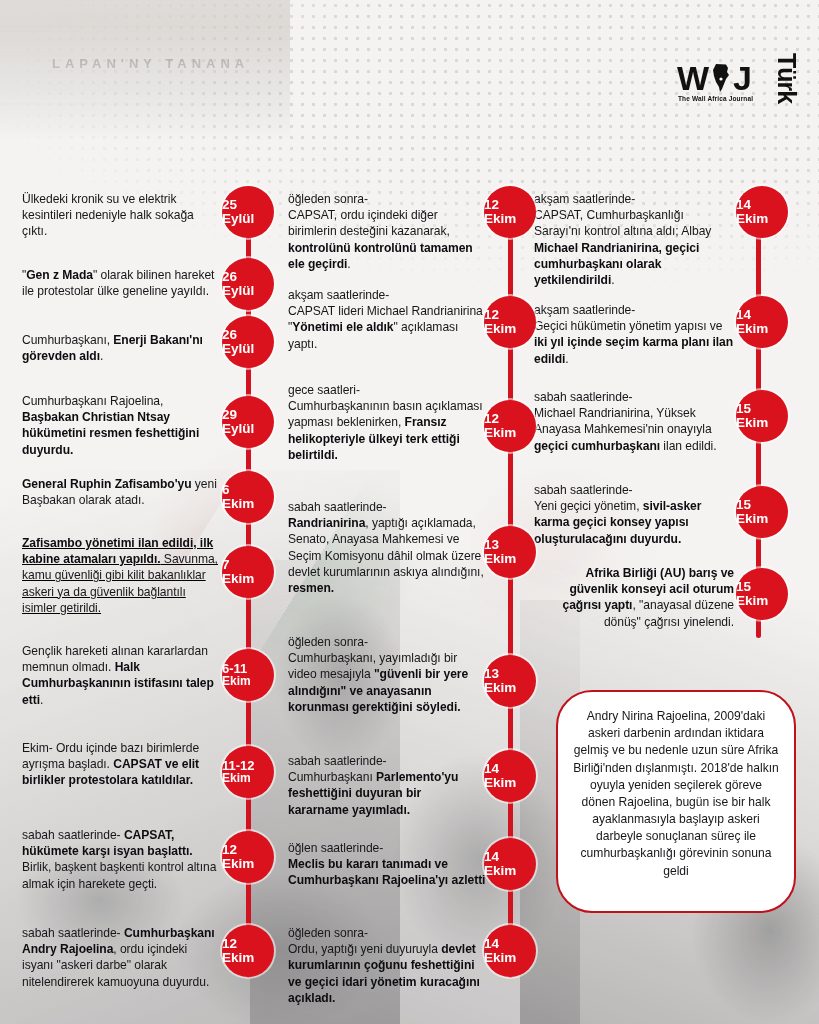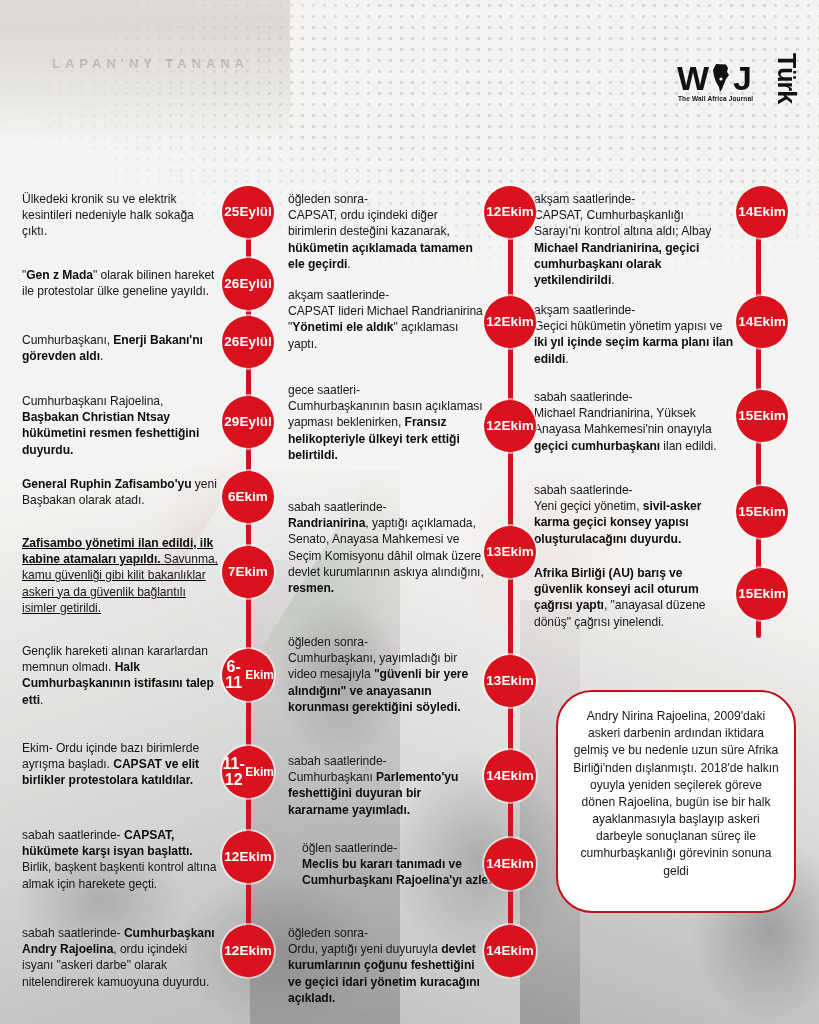--- a/index.html
+++ b/index.html
@@ -109,27 +109,27 @@
   .entry p {
     font-size:12.1px; line-height:1.34; color:#17161a; letter-spacing:-.05px;margin-top:9px;
   }
   .entry b { font-weight:bold; color:#0d0c10; }
 
   .badge {
     position:absolute;
     width:52px; height:52px; border-radius:50%;
     background:#d9121e;
     color:#fff; text-align:center;
-    display:flex; flex-direction:row; justify-content:center; align-items:center;
+    display:flex; flex-direction:column; justify-content:center; align-items:flex-start;
     box-shadow:0 0 0 2px rgba(255,255,255,.55);
     z-index:6;
   }
   .badge .d { font-size:13.5px; font-weight:bold; line-height:1.0; }
   .badge .m { font-size:13.5px; font-weight:bold; line-height:1.05; }
-  .badge.narrow .d { font-size:16px; }
+  .badge.narrow .d { font-size:13px; }
   .badge.narrow .m { font-size:12px; }
 
   
   #summary {
     position:absolute; z-index:7;
     left:556px; top:690px; width:240px; height:223px;
     background:#ffffff;
     border:2.2px solid #c01019;
     border-radius:36px;
     padding:16px 15px 12px 15px;
@@ -248,38 +248,38 @@
     <div class="badge" style="left:200px;top:757px;">
         <span class="d">12</span>
         <span class="m">Ekim</span>
       </div>
   </div>
 
   <div class="col col-2">
     <div class="rail rail-2"></div>
 
     <div class="entry" style="left:0;top:14px;width:196px;">
-        <p>öğleden sonra-<br>CAPSAT, ordu içindeki diğer birimlerin desteğini kazanarak, <b>hükümetin açıklamada tamamen ele geçirdi</b>.</p>
+        <p>öğleden sonra-<br>CAPSAT, ordu içindeki diğer birimlerin desteğini kazanarak, <b>kontrolünü kontrolünü tamamen ele geçirdi</b>.</p>
       </div>
     <div class="entry" style="left:0;top:110px;width:196px;">
         <p>akşam saatlerinde-<br>CAPSAT lideri Michael Randrianirina "<b>Yönetimi ele aldık</b>" açıklaması yaptı.</p>
       </div>
     <div class="entry" style="left:0;top:205px;width:196px;">
         <p>gece saatleri-<br>Cumhurbaşkanının basın açıklaması yapması beklenirken, <b>Fransız helikopteriyle ülkeyi terk ettiği belirtildi.</b></p>
       </div>
     <div class="entry" style="left:0;top:322px;width:196px;">
         <p>sabah saatlerinde-<br><b>Randrianirina</b>, yaptığı açıklamada, Senato, Anayasa Mahkemesi ve Seçim Komisyonu dâhil olmak üzere devlet kurumlarının askıya alındığını, <b>resmen.</b></p>
       </div>
     <div class="entry" style="left:0;top:457px;width:200px;">
         <p>öğleden sonra-<br>Cumhurbaşkanı, yayımladığı bir video mesajıyla <b>"güvenli bir yere alındığını" ve anayasanın korunması gerektiğini söyledi.</b></p>
       </div>
     <div class="entry" style="left:0;top:576px;width:196px;">
         <p>sabah saatlerinde-<br>Cumhurbaşkanı <b>Parlemento'yu feshettiğini duyuran bir kararname yayımladı.</b></p>
       </div>
-    <div class="entry" style="left:14px;top:663px;width:200px;">
+    <div class="entry" style="left:0;top:663px;width:200px;">
         <p>öğlen saatlerinde-<br><b>Meclis bu kararı tanımadı ve Cumhurbaşkanı Rajoelina'yı azletti</b></p>
       </div>
     <div class="entry" style="left:0;top:748px;width:200px;">
         <p>öğleden sonra-<br>Ordu, yaptığı yeni duyuruyla <b>devlet kurumlarının çoğunu feshettiğini ve geçici idari yönetim kuracağını açıkladı.</b></p>
       </div>
 
     <div class="badge" style="left:196px;top:18px;">
         <span class="d">12</span>
         <span class="m">Ekim</span>
       </div>
@@ -321,21 +321,21 @@
       </div>
     <div class="entry" style="left:0;top:125px;width:200px;">
         <p>akşam saatlerinde-<br>Geçici hükümetin yönetim yapısı ve <b>iki yıl içinde seçim karma planı ilan edildi</b>.</p>
       </div>
     <div class="entry" style="left:0;top:212px;width:200px;">
         <p>sabah saatlerinde-<br>Michael Randrianirina, Yüksek Anayasa Mahkemesi'nin onayıyla <b>geçici cumhurbaşkanı</b> ilan edildi.</p>
       </div>
     <div class="entry" style="left:0;top:305px;width:200px;">
         <p>sabah saatlerinde-<br>Yeni geçici yönetim, <b>sivil-asker karma geçici konsey yapısı oluşturulacağını duyurdu.</b></p>
       </div>
-    <div class="entry" style="left:0;top:388px;width:200px;">
+    <div class="entry" style="left:0;top:388px;width:200px;text-align:right;">
         <p><b>Afrika Birliği (AU) barış ve güvenlik konseyi acil oturum çağrısı yaptı</b>, "anayasal düzene dönüş" çağrısı yinelendi.</p>
       </div>
 
     <div class="badge" style="left:202px;top:18px;">
         <span class="d">14</span>
         <span class="m">Ekim</span>
       </div>
     <div class="badge" style="left:202px;top:128px;">
         <span class="d">14</span>
         <span class="m">Ekim</span>

